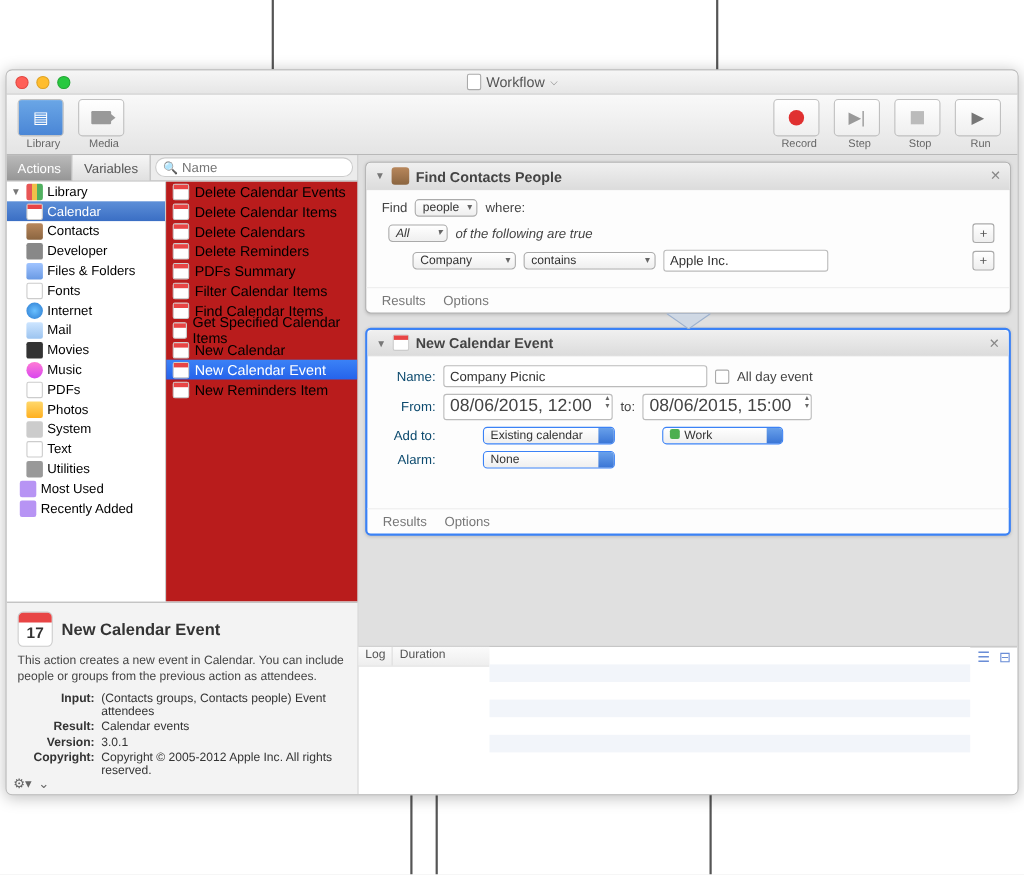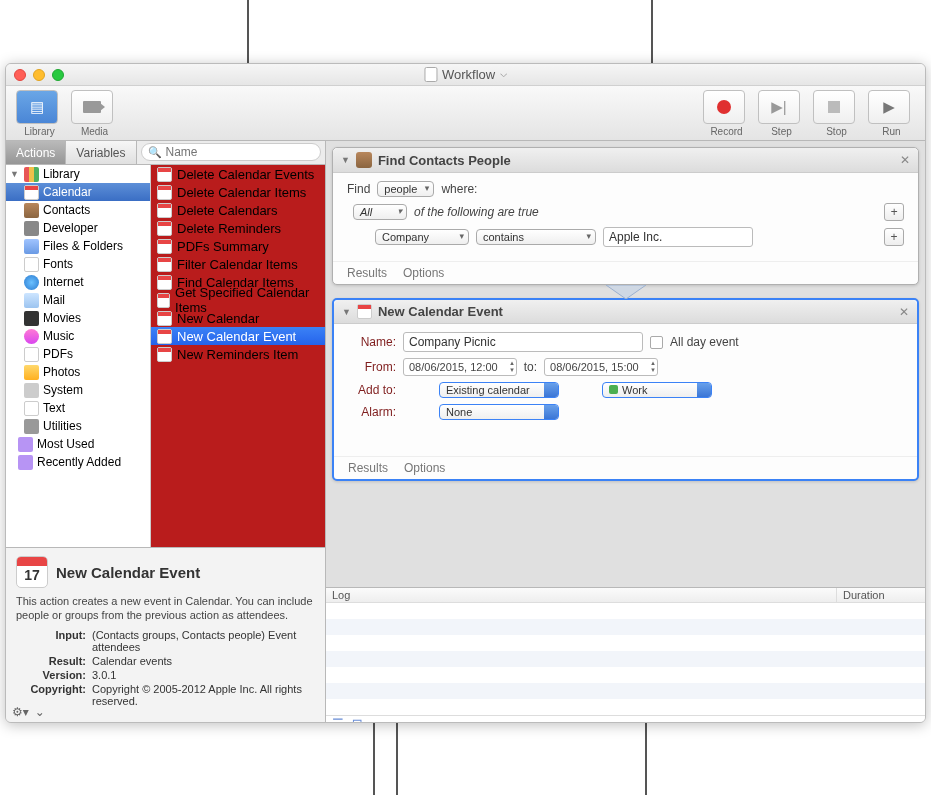--- a/index.html
+++ b/index.html
@@ -62,37 +62,37 @@
 .workflow-area { flex: 1; padding: 6px 6px; overflow: auto; background: #e0e0e0; }
 .action-box { background: #fdfdfd; border: 1px solid #b0b0b0; border-radius: 5px; margin-bottom: 10px; box-shadow: 0 1px 3px rgba(0,0,0,0.15); }
 .action-box.selected { border: 2px solid #3b82f6; }
 .action-head { background: linear-gradient(#f0f0f0,#dcdcdc); padding: 4px 8px; border-bottom: 1px solid #ccc; display: flex; align-items: center; gap: 6px; border-radius: 5px 5px 0 0; }
 .action-head .disc { color:#777; font-size:9px; }
 .action-head .ico { width:16px; height:16px; border-radius:3px; }
 .action-head .title { font-size: 13px; font-weight: 600; color: #444; flex:1; }
 .action-head .close { color:#888; cursor:pointer; font-size:12px; }
 .action-body { padding: 8px 14px; font-size: 12px; color: #444; }
 .row { display: flex; align-items: center; gap: 7px; margin-bottom: 6px; }
-.row .lbl { width: 48px; text-align: right; color:#7f1d1d; }
+.row .lbl { width: 48px; text-align: right; color:#0c4a6e; }
 .sel { background: linear-gradient(#fff,#efefef); border: 1px solid #aaa; border-radius: 4px; padding: 1px 16px 1px 6px; font-size: 11px; position: relative; color:#333; }
 .sel::after { content:'▾'; position:absolute; right:4px; top:1px; font-size:9px; color:#666; }
 .sel.blue { border: 1px solid #3b82f6; margin-left: 36px; }
 .sel.blue::after { content:''; position:absolute; right:0; top:0; bottom:0; width:14px; background:linear-gradient(#68a0ea,#3b76d6); border-radius:0 3px 3px 0; }
 .sel.blue .arrow { position:absolute; right:3px; top:2px; color:#fff; font-size:8px; }
 .txt { border: 1px solid #bbb; border-radius: 3px; padding: 2px 5px; font-size: 12px; background:#fff; color:#333; }
-.stepper { border: 1px solid #bbb; border-radius: 3px; padding: 2px 18px 2px 5px; font-size: 11px; background:#fff; position:relative; }
+.stepper { border: 1px solid #bbb; border-radius: 3px; padding: 2px 18px 2px 5px; font-size: 16px; background:#fff; position:relative; }
 .stepper::after { content:'▴\A▾'; white-space:pre; position:absolute; right:2px; top:0; font-size:7px; line-height:7px; color:#666; }
 .plus-btn { width: 20px; height: 18px; border:1px solid #aaa; border-radius:3px; background:linear-gradient(#fff,#eee); display:flex; align-items:center; justify-content:center; font-size:12px; color:#555; margin-left:auto; }
 .action-foot { padding: 4px 14px; font-size: 12px; color: #777; display:flex; gap:16px; border-top: 1px solid #eee; }
 .action-foot span { cursor:pointer; font-weight:500; }
 
 .connector { display:flex; justify-content:center; margin:-10px 0 -1px 0; }
 .connector svg { display:block; }
 
-.log-area { height: 135px; border-top: 1px solid #b8b8b8; background:#fff; display:flex; flex-direction:column; }
+.log-area { height: 135px; border-top: 1px solid #b8b8b8; background:#fff; display:flex; flex-direction:row; }
 .log-head { display:flex; height:18px; font-size:11px; color:#555; background:linear-gradient(#fbfbfb,#eee); border-bottom:1px solid #ddd; }
 .log-head .c1 { flex:1; padding:1px 6px; border-right:1px solid #ddd; }
 .log-head .c2 { width:88px; padding:1px 6px; }
 .log-body { flex:1; }
 .log-row { height:16px; }
 .log-row:nth-child(even){ background:#f2f5fa; }
 .log-foot { height:18px; border-top:1px solid #ddd; padding:0 6px; display:flex; gap:8px; align-items:center; color:#6a8dd6; font-size:13px; }
 
 .chk { width:13px; height:13px; border:1px solid #aaa; border-radius:2px; background:#fff; display:inline-block; }
 

